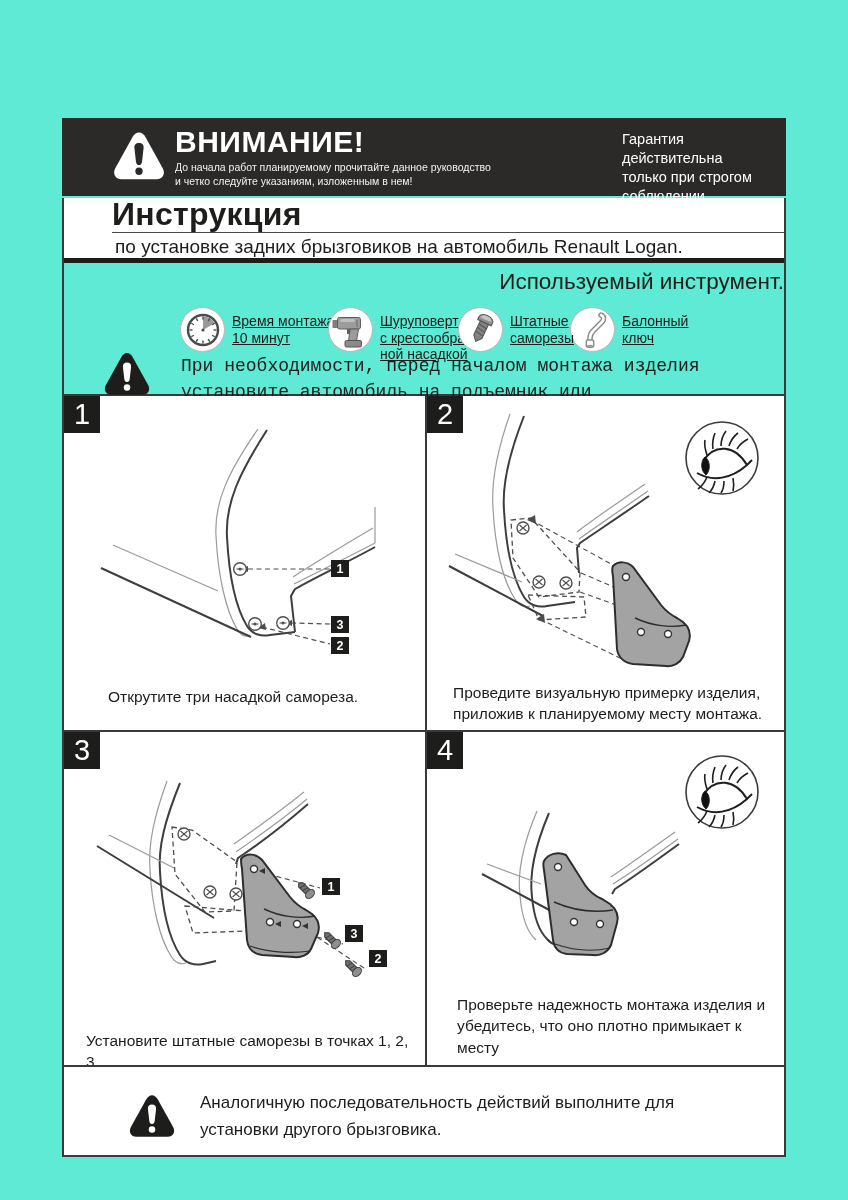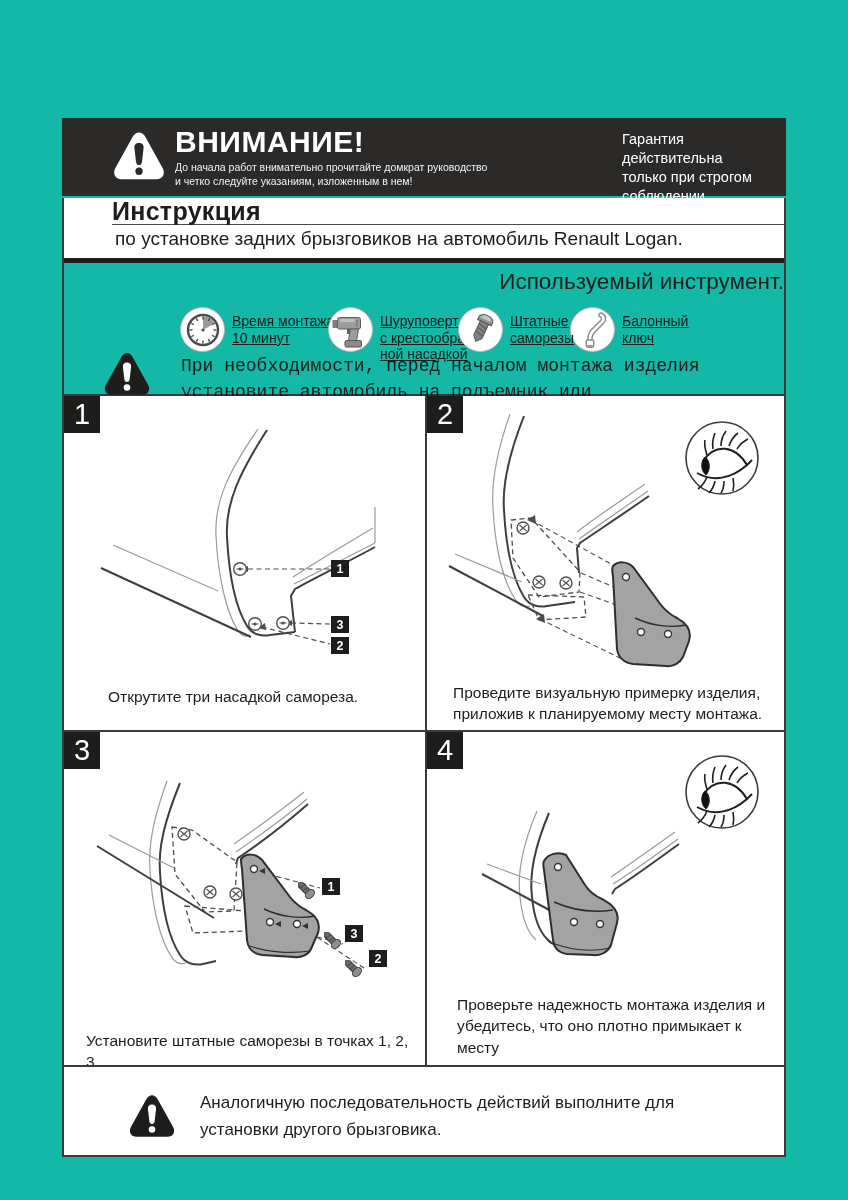--- a/index.html
+++ b/index.html
@@ -1,33 +1,33 @@
 <!DOCTYPE html>
 <html><head>
 <meta charset="utf-8">
 <style>
   * { margin:0; padding:0; box-sizing:border-box; }
   body { background:#ffffff; font-family:"Liberation Sans", sans-serif; color:#1d1d1b; }
-  .page { position:relative; width:848px; height:1200px; background:#14b8a6; overflow:hidden; }
+  .page { position:relative; width:848px; height:1200px; background:#5eead4; overflow:hidden; }
   .doc { position:absolute; left:62px; top:118px; width:724px; }
   .pre { white-space:pre-line; }
 
   
   .band { position:relative; height:78px; background:#2b2a29; }
   .band-tri { position:absolute; left:50px; top:9px; }
   .band-text { position:absolute; left:113px; top:7px; }
   .band-title { color:#ffffff; font-size:30px; font-weight:bold; letter-spacing:0.5px; }
   .band-sub { color:#f2f2f2; font-size:10.5px; line-height:1.3; margin-top:2px; }
   .band-guarantee { position:absolute; left:532px; top:12px; color:#ffffff; font-size:14.5px; line-height:1.3;margin-left:28px; }
 
   
   .sheet { border:2px solid #3a3a3a; border-top:none; }
 
   .sec-title { position:relative; height:60px; background:#fff; }
-  .sec-title h1 { font-size:25px; font-weight:bold; letter-spacing:0.3px; margin:2px 8px 0 48px; line-height:1.05; }
+  .sec-title h1 { font-size:32px; font-weight:bold; letter-spacing:0.3px; margin:2px 8px 0 48px; line-height:1.05; }
   .rule { margin-left:48px; border-top:1.5px solid #4a4a4a; }
   .subtitle { font-size:19px; margin:3px 0 0 51px; }
   .bar { height:5px; background:#1d1d1b; }
 
   
   .sec-tools { position:relative; height:127px; border-bottom:2px solid #3a3a3a; }
   .tools-title { text-align:right; font-size:22.5px; margin-top:6px; }
   .tool { position:absolute; top:38px; display:flex; align-items:flex-start; }
   .tool-circle { width:45px; height:45px; border:1.5px solid #b9b9b9; border-radius:50%; display:flex; align-items:center; justify-content:center; flex:none; background:#fff; }
   .tool-label { font-size:14px; line-height:1.18; margin:6px 0 0 7px;text-decoration:underline; }
@@ -64,21 +64,21 @@
     <div class="band">
       <span class="band-tri">
         <svg width="54" height="58" viewBox="0 0 46 44">
           <path d="M 23,2 C 25.2,2 27.2,3.6 28.6,6.1 L 43.2,32.5 C 45.7,37.2 43.2,41.8 38,41.8 L 8,41.8 C 2.8,41.8 0.3,37.2 2.8,32.5 L 17.4,6.1 C 18.8,3.6 20.8,2 23,2 Z" fill="#ffffff"></path>
           <path d="M 23,11 C 25.6,11 27.2,12.6 26.9,15.2 L 25.6,26.6 C 25.4,28.6 24.5,29.7 23,29.7 C 21.5,29.7 20.6,28.6 20.4,26.6 L 19.1,15.2 C 18.8,12.6 20.4,11 23,11 Z" fill="#2b2a29"></path>
           <circle cx="23" cy="35" r="3.1" fill="#2b2a29"></circle>
         </svg>
       </span>
       <div class="band-text">
         <div class="band-title">ВНИМАНИЕ!</div>
-        <div class="band-sub pre">До начала работ внимательно прочитайте домкрат руководство
+        <div class="band-sub pre">До начала работ планируемому прочитайте данное руководство
 и четко следуйте указаниям, изложенным в нем!</div>
       </div>
       <div class="band-guarantee pre">Гарантия действительна
 только при строгом соблюдении
 технологии установки!</div>
     </div>
 
     <div class="sheet">
 
       <div class="sec-title">

